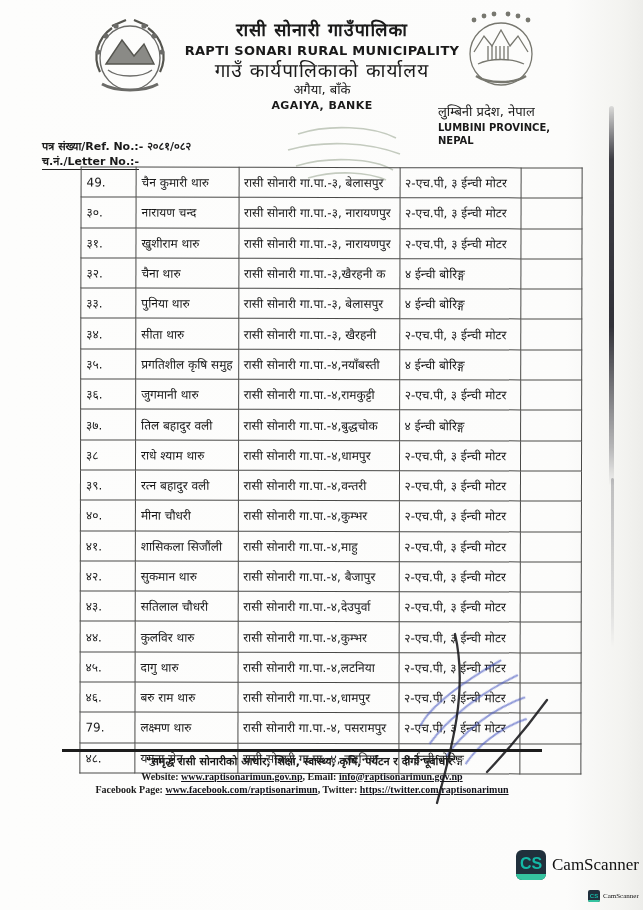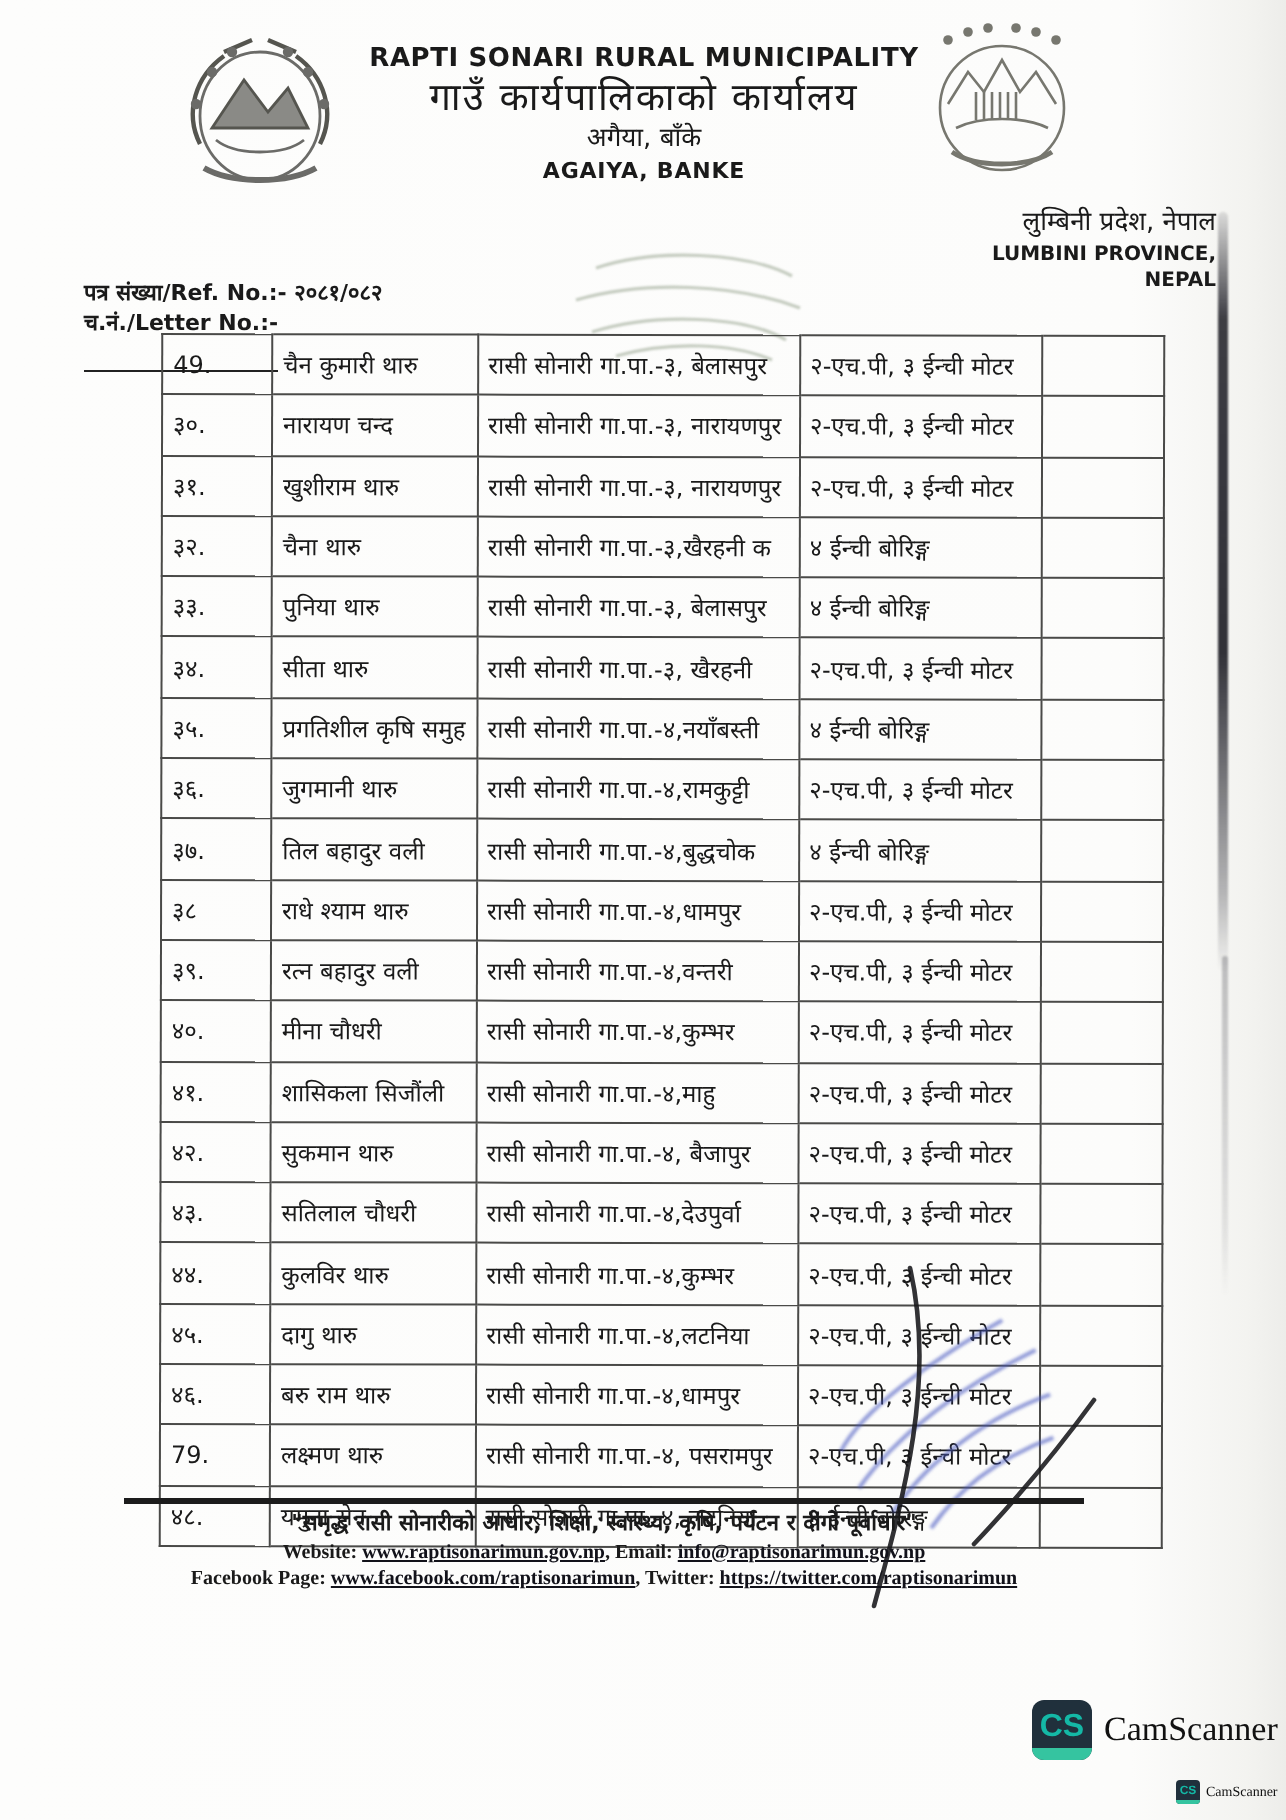--- a/index.html
+++ b/index.html
@@ -9,26 +9,26 @@
         color:#1a1a1a;}
   
   .emblem{position:absolute;}
   .hdr-center{position:absolute;left:152px;top:20px;width:340px;text-align:center;line-height:1.15;}
   .t-np-big{font-size:18px;font-weight:bold;letter-spacing:1px;}
   .t-en-big{font-size:13px;font-weight:bold;margin-top:3px;letter-spacing:.3px;}
   .t-np-office{font-size:19px;margin-top:1px;letter-spacing:1px;}
   .t-en-office{font-size:13px;font-weight:bold;margin-top:2px;}
   .t-place-np{font-size:13px;margin-top:2px;}
   .t-place-en{font-size:11px;font-weight:bold;margin-top:2px;letter-spacing:.4px;}
-  .hdr-right{position:absolute;left:458px;top:104px;width:150px;text-align:right;line-height:1.3;}
+  .hdr-right{position:absolute;left:438px;top:104px;width:150px;text-align:left;line-height:1.3;}
   .t-prov-np{font-size:13px;}
   .t-prov-en{font-size:10px;font-weight:bold;}
   .refline{position:absolute;left:42px;top:138px;font-size:11px;font-weight:bold;}
   .letterline{position:absolute;left:42px;top:153px;font-size:11px;font-weight:bold;
-              border-bottom:1.5px solid #222;padding-bottom:17px;}
+              border-bottom:1.5px solid #222;padding-bottom:1px;}
   
   .tbl-wrap{position:absolute;left:80px;top:167px;}
   table.main{border-collapse:collapse;table-layout:fixed;transform:rotate(.12deg);}
   table.main td{border:1.3px solid #4a4a48;font-size:12px;padding:1px 5px;height:27.3px;
                 overflow:hidden;white-space:nowrap;}
   td.c-sn{width:44px;text-align:left;padding-left:8px;}
   td.c-name{width:85px;}
   td.c-addr{width:150px;margin-top:36px;}
   td.c-spec{width:110px;}
   td.c-blank{width:50px;}
@@ -106,20 +106,21 @@
           <circle cx="26" cy="10" r="2.4"></circle>
         <circle cx="36" cy="8" r="2.4"></circle>
           <circle cx="50" cy="8" r="2.4"></circle>
         <circle cx="60" cy="10" r="2.4"></circle>
           <circle cx="70" cy="14" r="2.4"></circle>
       </g>
     </svg>
   </div>
 
   <div class="hdr-center">
+    <div class="t-np-big">रासी सोनारी गाउँपालिका</div>
     <div class="t-en-big">RAPTI SONARI RURAL MUNICIPALITY</div>
     <div class="t-np-office">गाउँ कार्यपालिकाको कार्यालय</div>
     <div class="t-place-np">अगैया, बाँके</div>
     <div class="t-place-en">AGAIYA, BANKE</div>
   </div>
 
   <div class="hdr-right">
     <div class="t-prov-np">लुम्बिनी प्रदेश, नेपाल</div>
     <div class="t-prov-en">LUMBINI PROVINCE, NEPAL</div>
   </div>

